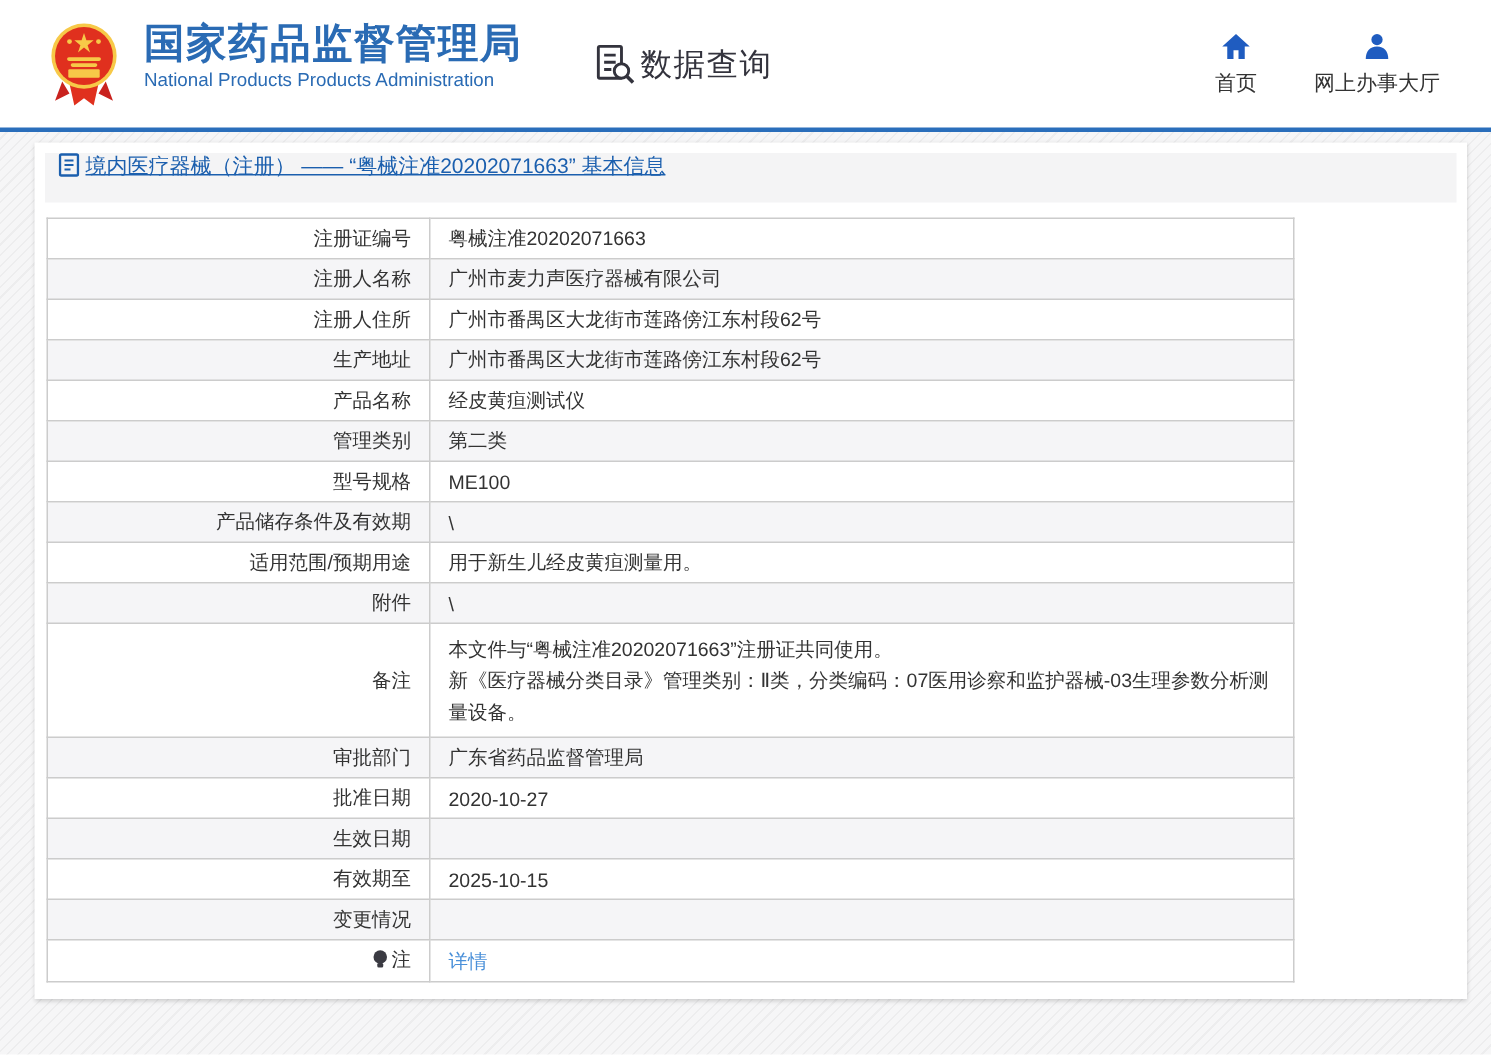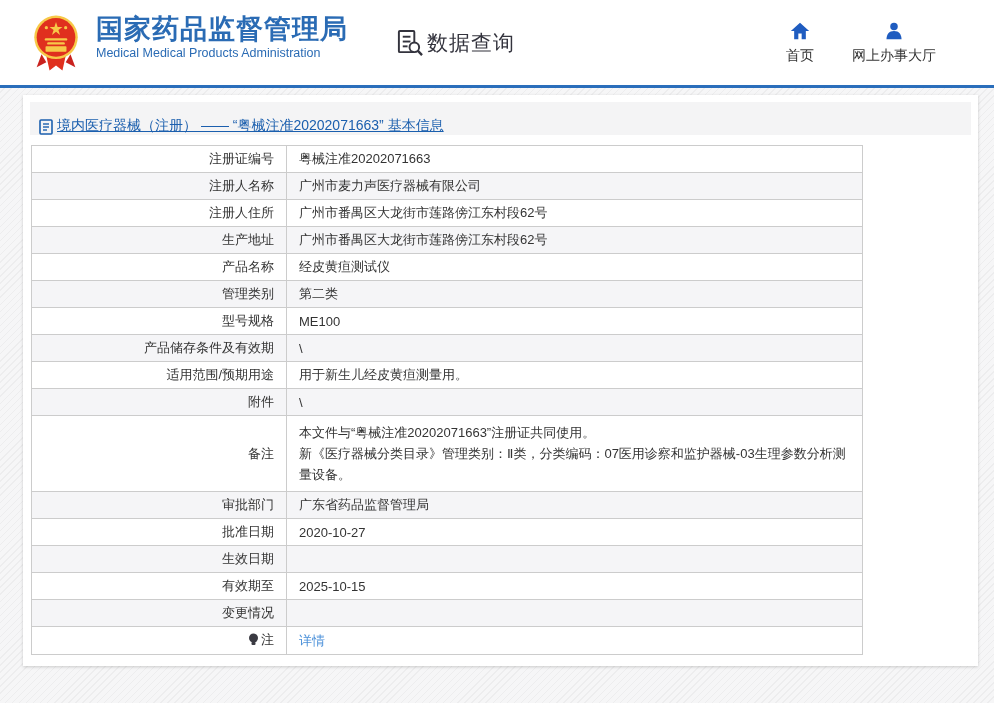--- a/index.html
+++ b/index.html
@@ -18,38 +18,38 @@
     align-items: center;
   }
   .logo { display: flex; margin-left: 30px; cursor: pointer; }
   .emblem { width: 52px; height: 58px; margin-right: 14px; }
   .org-names { display: flex; flex-direction: column; }
   .org-zh { font-size: 27px; font-weight: bold; color: #2a6bb4; letter-spacing: 1px; line-height: 30px; }
   .org-en { font-size: 12.5px; color: #2a6bb4; margin-top: 2px; }
   .data-query { display: flex; align-items: center; margin-left: 48px; cursor: pointer; }
   .dq-icon { width: 27px; height: 27px; margin-right: 4px; }
   .dq-label { font-size: 21px; color: #33333d; letter-spacing: 1px; }
-  .top-nav { margin-left: auto; margin-right: 58px; display: flex; gap: 38px; }
+  .top-nav { margin-left: auto; margin-right: 34px; display: flex; gap: 38px; }
   .nav-item { display: flex; flex-direction: column; align-items: center; cursor: pointer; }
   .nav-icon { width: 20px; height: 20px; margin-bottom: 6px; }
   .nav-label { font-size: 14px; color: #333; }
 
   
   .card {
     width: 955px;
     margin: 7px 0 0 23px;
     background: #ffffff;
     box-shadow: 0 1px 3px rgba(0,0,0,0.18);
     padding: 7px 7px 11px 7px;
   }
   .title-bar {
     background: #f4f4f5;
     height: 33px;
     display: flex;
-    align-items: flex-end;
+    align-items: flex-start;
     padding: 0 9px;
     margin-bottom: 10px;
   }
   .title-doc-icon { width: 14px; height: 16px; margin-right: 4px; flex: none; }
   .page-title {
     font-size: 14px;
     color: #1b5fae;
     text-decoration: underline;
     font-weight: normal;
   }
@@ -95,21 +95,21 @@
       <circle cx="32" cy="29" r="24" fill="#e0301e"></circle>
       <polygon points="32,10 34,16 40,16 35,20 37,26 32,22 27,26 29,20 24,16 30,16" fill="#f7c948"></polygon>
       <circle cx="20" cy="17" r="2" fill="#f7c948"></circle>
       <circle cx="44" cy="17" r="2" fill="#f7c948"></circle>
       <rect x="18" y="30" width="28" height="3" rx="1.5" fill="#f7c948"></rect>
       <rect x="21" y="35" width="22" height="3" rx="1.5" fill="#f7c948"></rect>
       <rect x="19" y="40" width="26" height="7" rx="1" fill="#f7c948"></rect>
     </svg>
     <div class="org-names">
       <div class="org-zh">国家药品监督管理局</div>
-      <div class="org-en">Medical Medical Products Administration</div>
+      <div class="org-en">National Products Products Administration</div>
     </div>
   </div>
 
   <div class="data-query">
     <svg class="dq-icon" viewBox="0 0 28 28">
       <rect x="3" y="2" width="16" height="22" rx="1" fill="none" stroke="#33333d" stroke-width="2"></rect>
       <line x1="7" y1="8" x2="15" y2="8" stroke="#33333d" stroke-width="2"></line>
       <line x1="7" y1="13" x2="15" y2="13" stroke="#33333d" stroke-width="2"></line>
       <line x1="7" y1="18" x2="12" y2="18" stroke="#33333d" stroke-width="2"></line>
       <circle cx="19" cy="19" r="5" fill="#fff" stroke="#33333d" stroke-width="2"></circle>

